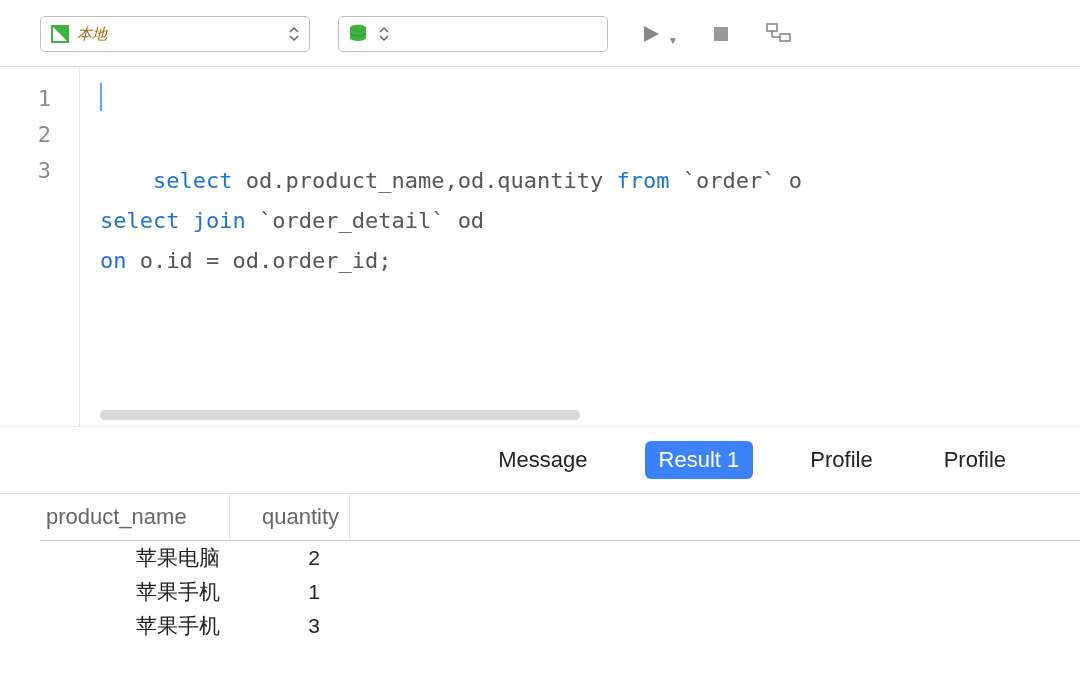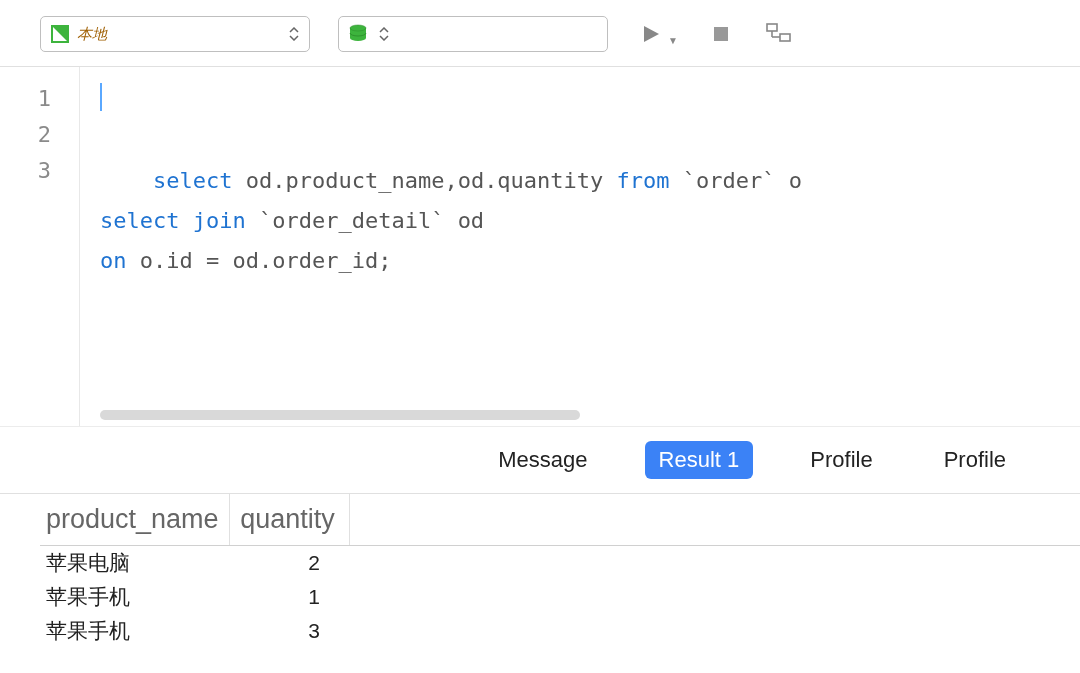--- a/index.html
+++ b/index.html
@@ -131,30 +131,30 @@
 }
 
 .results {
   padding: 0 0 0 40px;
 }
 .thead {
   display: flex;
   border-bottom: 1px solid #d0d0d0;
 }
 .th {
-  font-size: 27px;
+  font-size: 22px;
   color: #666;
   padding: 10px 10px 10px 6px;
   border-right: 1px solid #e0e0e0;
 }
 .th.c1 { width: 190px; }
-.th.c2 { width: 120px; text-align: center; }
+.th.c2 { width: 120px; text-align: right; }
 .tr { display: flex; height: 34px; align-items: center; }
 .td { font-size: 21px; color: #222; padding: 0 10px 0 6px; }
-.td.c1 { width: 190px; }
+.td.c1 { width: 190px; text-align: right; }
 .td.c2 { width: 120px; text-align: right; padding-right: 30px; }
 </style>
 </head>
 <body>
 
 <div class="toolbar">
   <div class="dropdown">
     <span class="icon-slot">
       <svg width="20" height="20" viewBox="0 0 20 20">
           <polygon points="2,2 18,2 18,18" fill="#3db43d"></polygon>

